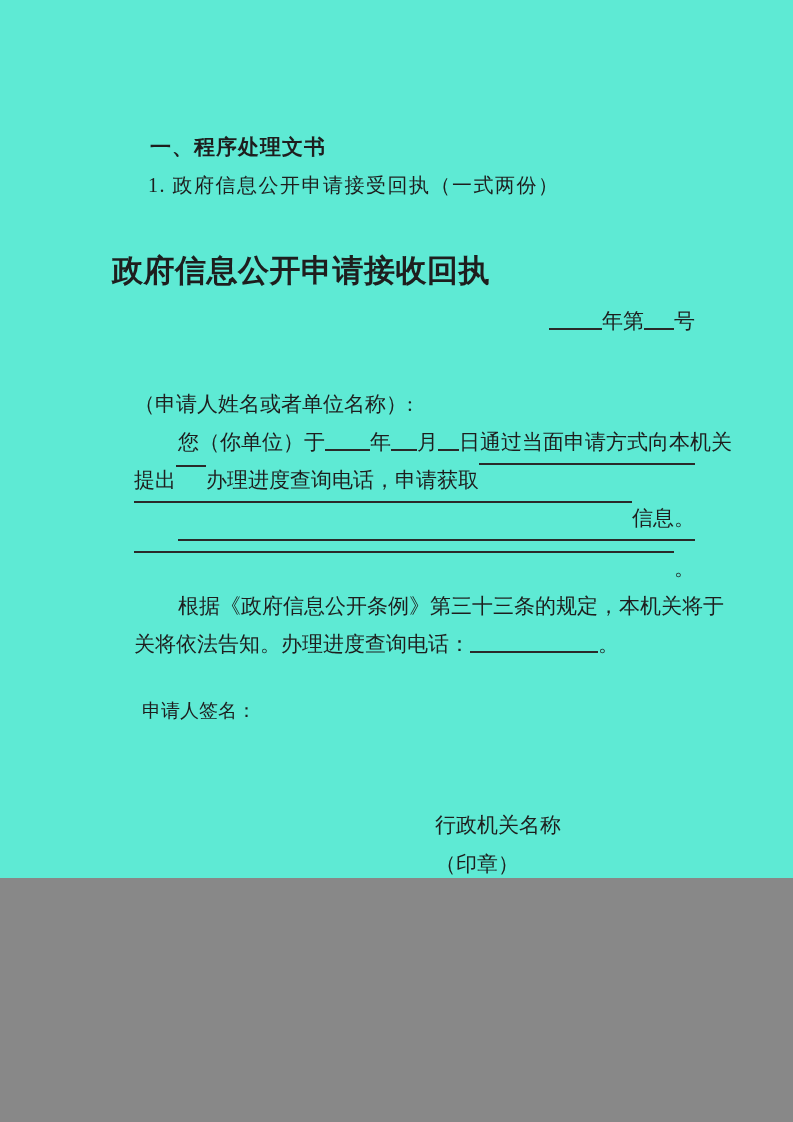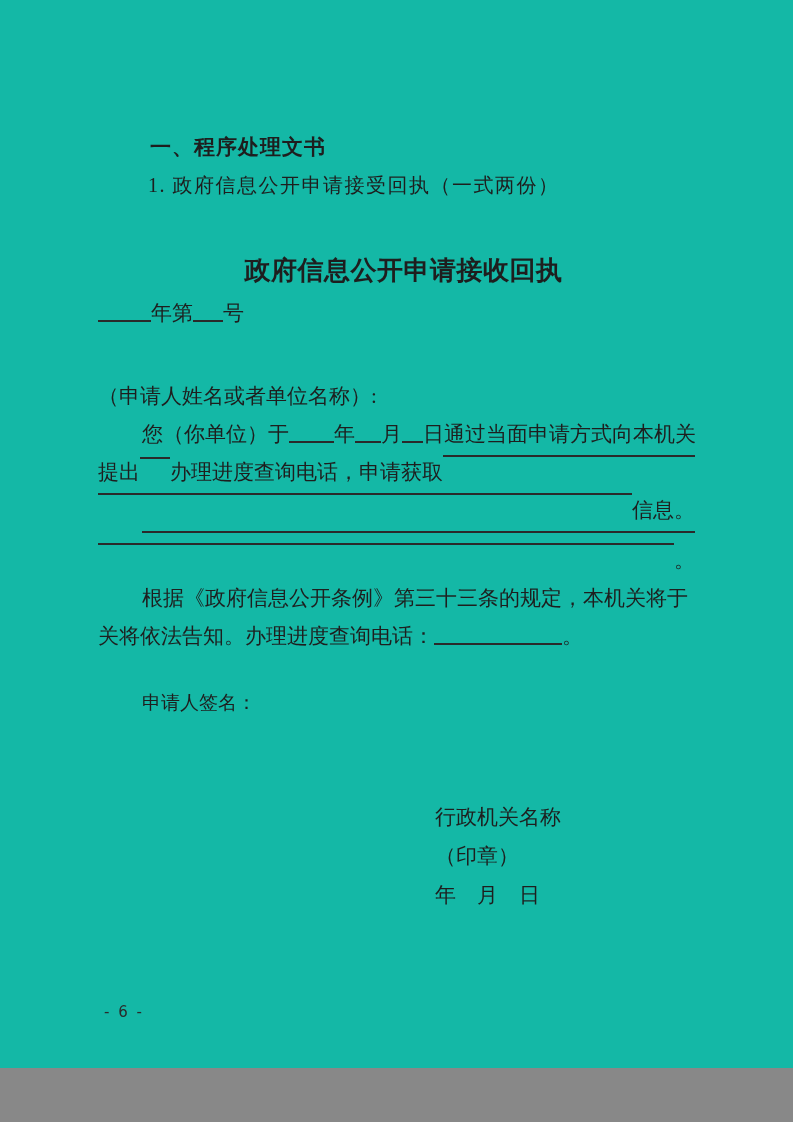--- a/index.html
+++ b/index.html
@@ -1,19 +1,19 @@
 <!DOCTYPE html>
 <html><head>
 <meta charset="utf-8">
 <style>
   html,body{margin:0;padding:0;background:#888;}
   .page{
     position:relative;
-    width:793px;height:1068px;
-    background:#14b8a6;
+    width:793px;height:878px;
+    background:#5eead4;
     margin:0 auto;
     overflow:hidden;
     color:#1e1e1e;
     font-family:"Liberation Serif","DejaVu Serif",serif;
   }
   .doc{padding:0 98px;}
   .sec-heading{
     margin-top:133px;
     padding-left:52px;
     font-family:"Liberation Sans","DejaVu Sans",sans-serif;
@@ -22,33 +22,33 @@
     letter-spacing:1px;
   }
   .item-line{
     margin-top:12px;
     padding-left:50px;
     font-size:20px;line-height:27px;
     letter-spacing:1.5px;
   }
   .title{
     margin-top:52px;
-    text-align:center;
+    text-align:left;
     padding-left:14px;
     font-weight:bold;
-    font-size:26px;line-height:40px;
+    font-size:31px;line-height:40px;
     letter-spacing:0.5px;
   }
   .docno{
-    margin-top:8px;
-    text-align:left;
+    margin-top:16px;
+    text-align:right;
     font-size:21px;line-height:28px;
   }
   .body{margin-top:50px;font-size:21px;}
-  .line{line-height:38px;white-space:nowrap;}
+  .line{line-height:38px;white-space:nowrap;margin-left:36px;}
   .indent{padding-left:44px;}
   .flexline{display:flex;align-items:flex-start;}
   .flexline .t{flex:0 0 auto;white-space:nowrap;}
   .bl{
     display:inline-block;
     border-bottom:2px solid #2a2a2a;
     height:2px;
     position:relative;top:2px;
   }
   .w53{width:53px;}.w45{width:45px;}.w43{width:43px;}

